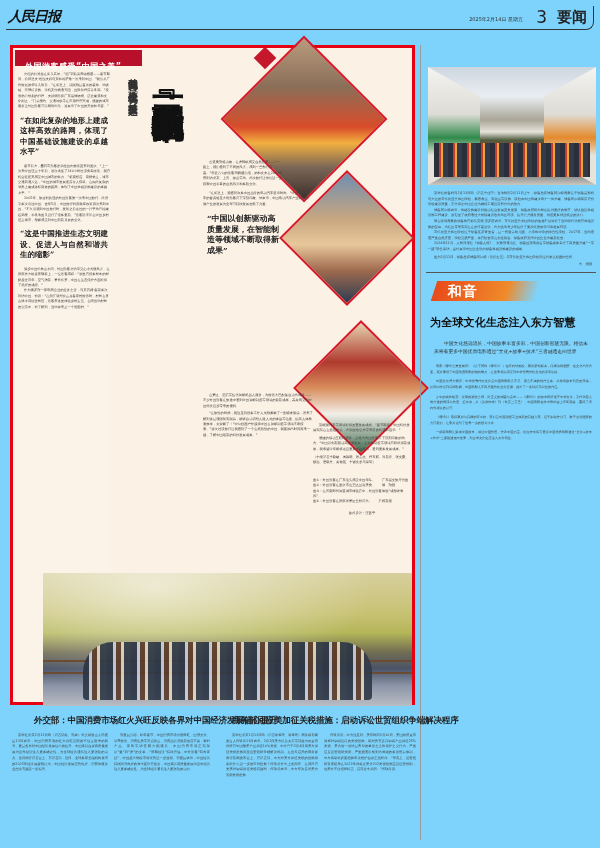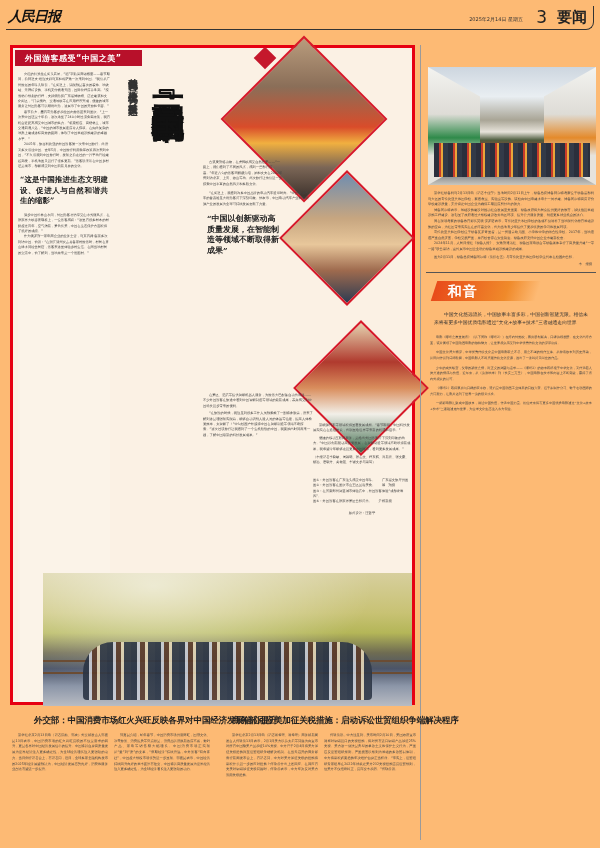--- a/index.html
+++ b/index.html
@@ -1,29 +1,29 @@
 <!DOCTYPE html>
 <html><head>
 <meta charset="utf-8">
 <style>
   * { box-sizing: border-box; margin: 0; padding: 0; }
   html, body { width: 600px; height: 848px; background: #ececec; overflow: hidden; }
   body { font-family: "DejaVu Sans", sans-serif; color: #222; position: relative; }
-  .page { position: absolute; left: 0; top: 0; width: 600px; height: 848px; background: #fdba74; }
+  .page { position: absolute; left: 0; top: 0; width: 600px; height: 848px; background: #7dd3fc; }
 
   
   .masthead { position: absolute; left: 6px; top: 6px; width: 588px; height: 24px; border-bottom: 1.5px solid #333; border-right: 1.5px solid #333; border-bottom-right-radius: 8px; }
   .logo { position: absolute; left: 2px; top: 2px; font-family: "DejaVu Serif", serif; font-style: italic; font-size: 14px; font-weight: bold; letter-spacing: -1px; color: #111; }
   .date { position: absolute; right: 70px; top: 10px; font-size: 5px; color: #333; }
   .pagenum { position: absolute; right: 46px; top: 1px; font-size: 17px; color: #222; }
   .section { position: absolute; right: 6px; top: 2px; font-size: 15px; color: #222; font-weight: bold; text-align: right; }
 
   
   .feature { position: absolute; left: 10px; top: 45px; width: 405px; height: 660px; border: 3px solid #e60012; background: #fbf1e4; }
-  .ribbon { position: absolute; left: 2px; top: 2px; width: 127px; height: 16px; background: #b8102a; color: #fff; font-size: 8px; font-weight: bold; padding: 3px 0 0 10px; letter-spacing: 0.5px; }
+  .ribbon { position: absolute; left: 2px; top: 2px; width: 127px; height: 16px; background: #b8102a; color: #fff; font-size: 8px; font-weight: bold; padding: 11px 0 0 10px; letter-spacing: 0.5px; }
   .col1 { position: absolute; left: 5px; top: 24px; width: 92px; height: 630px; background: #fbf3e8; }
   .txt { font-size: 3.3px; line-height: 5.4px; color: #444; text-indent: 6px; }
   .pull { font-family: "DejaVu Serif", serif; font-size: 7.5px; font-weight: bold; line-height: 10.5px; color: #222; margin: 6px 2px; text-align: justify; }
   .subhead-v { position: absolute; left: 112px; top: 22px; width: 14px; writing-mode: vertical-rl; font-family: "DejaVu Serif", serif; font-weight: bold; font-size: 9.5px; color: #333; letter-spacing: 0.5px; line-height: 12px; }
   .headline-v { position: absolute; left: 132px; top: 30px; width: 46px; height: 410px; writing-mode: vertical-rl; font-size: 33px; font-weight: bold; color: #111; line-height: 46px; letter-spacing: 0.5px; }
   .col-mid { position: absolute; left: 190px; top: 112px; width: 80px; }
   .col-mid2 { position: absolute; left: 190px; top: 345px; width: 110px; }
   .col-right { position: absolute; left: 300px; top: 375px; width: 98px; }
   .pull2 { font-family: "DejaVu Serif", serif; font-size: 8px; font-weight: bold; line-height: 10.5px; color: #222; margin: 6px 0 6px 4px; }
   .caption { font-size: 3.3px; line-height: 5.4px; color: #444; }
@@ -80,20 +80,21 @@
     <div class="date">2025年2月14日 星期五</div>
     <div class="pagenum">3</div>
     <div class="section">要闻</div>
   </div>
 
   <div class="feature">
     <div class="ribbon">外国游客感受“中国之美”</div>
 
     <div class="col1">
       <p class="txt">火红的灯笼挂在街头巷尾，“福”字贴满商铺橱窗——春节期间，前阿道夫·维涅夫妇马克和莉萨第一次来到中国。“我们从广州旅居的年味儿吸引，”在街道上，满眼都是喜庆的装饰。地铁站、无障碍设施、手机支付畅通无阻，国际化程度非常高。”按照精心规划的行程，夫妇俩游览广东省博物馆、历史建筑和文化街区，“门票预约、交通导航等在应用程序完成，便捷的城市服务让外国游客可以顺利出游，这展示了中国的开放和包容。”</p>
+      <p class="pull">“在如此复杂的地形上建成这样高效的路网，体现了中国基础设施建设的卓越水平”</p>
       <p class="txt">春节前夕，墨西哥游客参加拉国内旅游团来到重庆。“上一次来中国还是十年前，这次乘坐了240小时过境免签政策，我有机会近距离感受中国城市的魅力。”桥梁相连、高楼林立，城市交通四通八达，“中国的城市发展速度令人惊叹。在如此复杂的地形上建成这样高效的路网，体现了中国基础设施建设的卓越水平。”</p>
       <p class="txt">2005年，旅居利比亚的外国游客第一次来中国旅行。此后又多次前往中国。去年5月，中国旅行利用免签政策再次来到中国，“不久前我到中国旅行时，发现之前走过的一片平地已经建起高楼，手机地图又进行了很多更新。”游客说无论在中国乡村还是城市，都能感受到中国日新月异的变化。</p>
       <p class="pull">“这是中国推进生态文明建设、促进人与自然和谐共生的缩影”</p>
       <p class="txt">漫步中国桂林山水间，外国游客尽情享受山水秀丽风光。在张家界大峡谷玻璃桥上，一位游客感叹：“这里有很多树木的树龄超过百年，空气清新，景色优美，中国在生态保护方面取得了很好的成绩。”</p>
       <p class="txt">作为俄罗斯一家电商企业的业务主管，马克西姆·鲁宾多次到访中国。他说：“在浙江湖州安吉县鲁家村旅游时，村民在青山绿水间经营民宿，游客来这里体验乡村生活。在同当地村民的交流中，他了解到，当地原来是一个贫困村。”</p>
     </div>
 
     <div class="subhead-v">基础设施完善　生态环境优良　科技发展迅速</div>
     <div class="headline-v">『我看到了一个生机勃勃的中国』</div>
 
@@ -142,20 +143,21 @@
     <p class="rtxt">新华社秘鲁利马2月13日电（记者李佳宁）当地时间2月11日上午，秘鲁总统博鲁阿尔特考察位于秘鲁首都利马大区的哥伦比亚共和国学校，察看教室、实验室等设施。该校由中国电建水电十一局承建。博鲁阿尔特高度评价学校建设质量，充分肯定中国企业为确保工期进度所付出的努力。</p>
     <p class="rtxt" style="margin-top:0">博鲁阿尔特表示，基础设施建设对推动社会发展至关重要。秘鲁政府将为民众提供更好的教育，加快推进基础设施工程建设。这彰显了政府通过大规模建设改善地区环境、提升公共服务质量、创造更多就业机会的决心。</p>
     <p class="rtxt" style="margin-top:0">同在现场考察的秘鲁教育部长莫顿·克罗诺表示，哥伦比亚共和国学校的落成不仅填补了当地现代化教育基础设施的空白，为社区带来实实在在的可喜变化，也为当地青少年提供了更加优质的学习和发展环境。</p>
     <p class="rtxt" style="margin-top:0">哥伦比亚共和国学校位于秘鲁瓦罗奇里省，是一所涵盖幼儿园、小学和中学的综合性学校。2017年，当地遭遇严重自然灾害，学校受损严重，原有校舍存在安全隐患。秘鲁政府委托中国企业承建新校舍。</p>
     <p class="rtxt" style="margin-top:0">2024年11月，人民日报社《秘鲁人报》、安第斯通讯社、秘鲁国家电视台等秘鲁媒体举行了高质量共建“一带一路”联合采访，宣传展示中国企业助力秘鲁基础设施建设的成果。</p>
     <p class="rtxt" style="margin-top:2px">图为2月11日，秘鲁总统博鲁阿尔特（前排右五）与哥伦比亚共和国学校学生代表在校园内合影。</p>
     <p class="byline">本　报摄</p>
     <div class="rule"></div>
 
     <div class="heyin"><span>和音</span></div>
+    <div class="rtitle2">为全球文化生态注入东方智慧</div>
     <p class="lede">中国文化悠远流长，中国故事丰富多彩，中国创新智慧无限。相信未来将有更多中国优质电影通过“文化+故事+技术”三者融通走向世界</p>
     <p class="dense" style="margin-top:8px">电影《哪吒之魔童闹海》（以下简称《哪吒2》）在海内外热映，票房屡创新高，口碑持续发酵。在文化出海方面，该片展现了中国动画电影的独特魅力，让世界观众感受到中华优秀传统文化的深厚底蕴。</p>
     <p class="dense">中国文化博大精深，中华优秀传统文化是中国电影取之不尽、用之不竭的创作宝库。从神话故事到历史典籍，从民间传说到诗词歌赋，中国电影人不断挖掘传统文化资源，推出了一批叫好又叫座的作品。</p>
     <p class="dense">少年的成长蜕变，父母的舐犊之情，对正义的渴望与追求——《哪吒2》的故事既植根于中华文化，又传递着人类共通的情感与价值。近年来，从《流浪地球》到《长安三万里》，中国电影在技术和内容上不断突破，赢得了海内外观众的认可。</p>
     <p class="dense">《哪吒2》取得票房与口碑的双丰收，背后是中国动画工业体系的日趋完善。近千家制作公司、数千名动画师的共同努力，让影片达到了世界一流的视觉水准。</p>
     <p class="dense">一部部电影汇聚成中国故事，讲述中国价值，传递中国力量。相信未来将有更多中国优质电影通过“文化+故事+技术”三者融通走向世界，为全球文化生态注入东方智慧。</p>
   </div>
 
   <div class="bstory story1">
     <div class="btitle">外交部：中国消费市场红火兴旺反映各界对中国经济发展信心提升</div>

